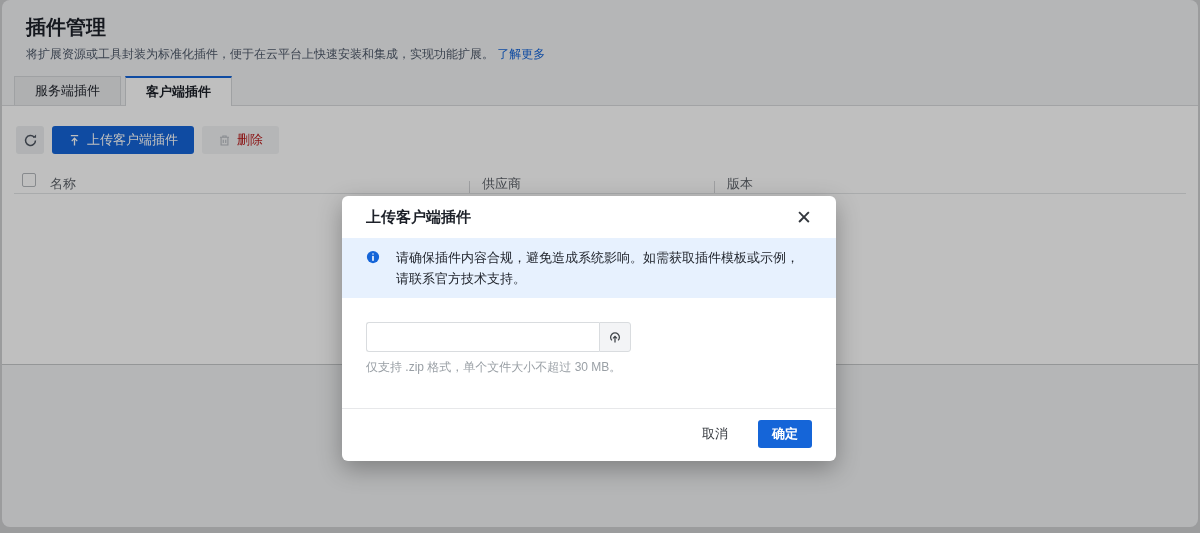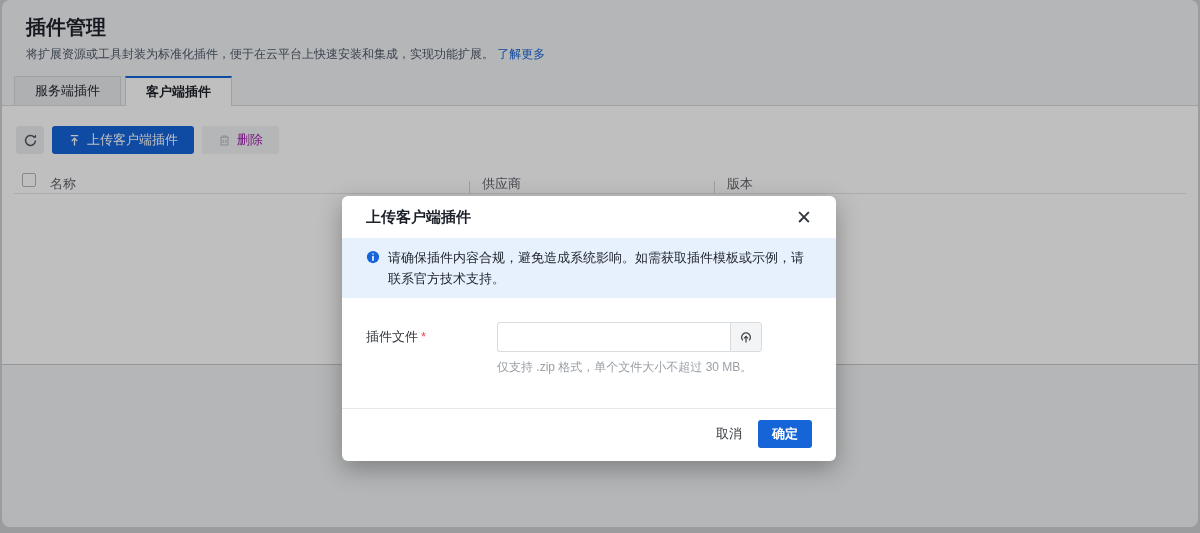--- a/index.html
+++ b/index.html
@@ -40,21 +40,21 @@
 
   .content { background:#ffffff; height:259px; padding:20px 12px 0 12px; border-bottom:1px solid #c6c8ca; }
   .toolbar { display:flex; align-items:center; gap:8px; padding-left:2px; }
   .icon-btn {
     width:28px; height:28px; border:none; border-radius:3px; background:#eceef0;
     display:flex; align-items:center; justify-content:center; cursor:pointer;
   }
   .btn { border:none; border-radius:3px; font-size:13px; height:28px; cursor:pointer;
          display:inline-flex; align-items:center; justify-content:center; gap:6px; padding:0 16px; }
   .btn.primary { background:#1565d8; color:#ffffff; }
-  .btn.disabled { background:#f2f3f4; color:#a21caf; cursor:not-allowed; }
+  .btn.disabled { background:#f2f3f4; color:#b91c1c; cursor:not-allowed; }
 
   .thead { display:flex; align-items:center; margin-top:13px; height:27px;
            border-bottom:1px solid #e2e4e6; font-size:13px; color:#5f646b; }
   .cell-check { width:36px; display:flex; align-items:center; padding-left:8px; }
   .checkbox { width:14px; height:14px; border:1px solid #b4b8bd; border-radius:2px; background:#fff; cursor:pointer; }
   .th { display:flex; align-items:flex-end; height:100%; }
   .th .divider { width:1px; height:12px; background:#d4d6d9; margin-right:12px; }
   .th-name    { width:419px; }
   .th-vendor  { width:245px; }
   .th-version { width:230px; }
@@ -67,41 +67,41 @@
   .modal {
     position:absolute; left:342px; top:196px; width:494px;
     background:#ffffff; border-radius:6px; overflow:hidden;
     box-shadow:0 8px 24px rgba(0,0,0,0.30);
     font-size:13px; color:#1d2129;
   }
   .modal-head { height:42px; display:flex; align-items:center; padding:0 20px 0 24px; }
   .modal-title { font-size:15px; font-weight:bold; flex:1; }
   .modal-close { font-size:19px; line-height:1; color:#33373d; cursor:pointer; padding:2px 4px; }
 
-  .alert { display:flex; gap:8px; background:#e7f1fe; padding:9px 30px 9px 24px; line-height:21px; }
+  .alert { display:flex; gap:16px; background:#e7f1fe; padding:9px 30px 9px 24px; line-height:21px; }
   .alert .info-ic { flex:0 0 auto; margin-top:3px; }
 
   .modal-body { padding:24px 24px 32px 24px; }
   .form-row { display:flex; }
   .form-label { width:131px; padding-top:6px; color:#33373d; }
   .req { color:#e34d59; margin-left:3px; }
   .input-group { display:flex; width:265px; }
   .file-input {
     flex:1; height:30px; border:1px solid #d9dcdf; border-right:none;
     border-radius:3px 0 0 3px; outline:none; padding:0 8px; font-size:13px; background:#fff;
   }
   .upload-trigger {
     width:32px; height:30px; border:1px solid #d9dcdf; border-radius:0 3px 3px 0;
     background:#f3f4f6; display:flex; align-items:center; justify-content:center; cursor:pointer;
   }
   .hint { margin-top:7px; font-size:12px; color:#9aa0a6; }
 
   .modal-footer {
     border-top:1px solid #e7e8ea; padding:11px 24px 13px 24px;
-    display:flex; justify-content:flex-end; align-items:center; gap:4px;
+    display:flex; justify-content:flex-end; align-items:center; gap:18px;
   }
   .btn.text { background:transparent; color:#33373d; padding:0 12px; height:28px; }
   .btn.sm { height:28px; padding:0 14px; font-weight:bold; }
 </style>
 </head>
 <body>
 
 <div class="screen">
 
   <div class="app">
@@ -188,23 +188,20 @@
             <circle cx="8" cy="8" r="7" fill="#1565d8"></circle>
             <rect x="7.1" y="3.6" width="1.8" height="1.8" rx="0.9" fill="#fff"></rect>
             <rect x="7.1" y="6.6" width="1.8" height="6" rx="0.9" fill="#fff"></rect>
           </svg>
       </span>
       <span>请确保插件内容合规，避免造成系统影响。如需获取插件模板或示例，请联系官方技术支持。</span>
     </div>
 
     <div class="modal-body">
       <div class="form-row">
-        <div class="form-label">
-          <span>插件文件</span><span class="req">*</span>
-        </div>
         <div class="form-field">
           <div class="input-group">
             <input class="file-input" value="" placeholder="" style="">
             <button class="upload-trigger">
               <span style="display:flex;">
                 <svg width="16" height="16" viewBox="0 0 16 16" fill="none" stroke="#43484d" stroke-width="1.3">
                     <path d="M4.9 11.4a4.4 4.4 0 1 1 6.2 0"></path>
                     <path d="M8 13.6V7.6"></path>
                     <path d="M6 9.4 8 7.4l2 2"></path>
                   </svg>

